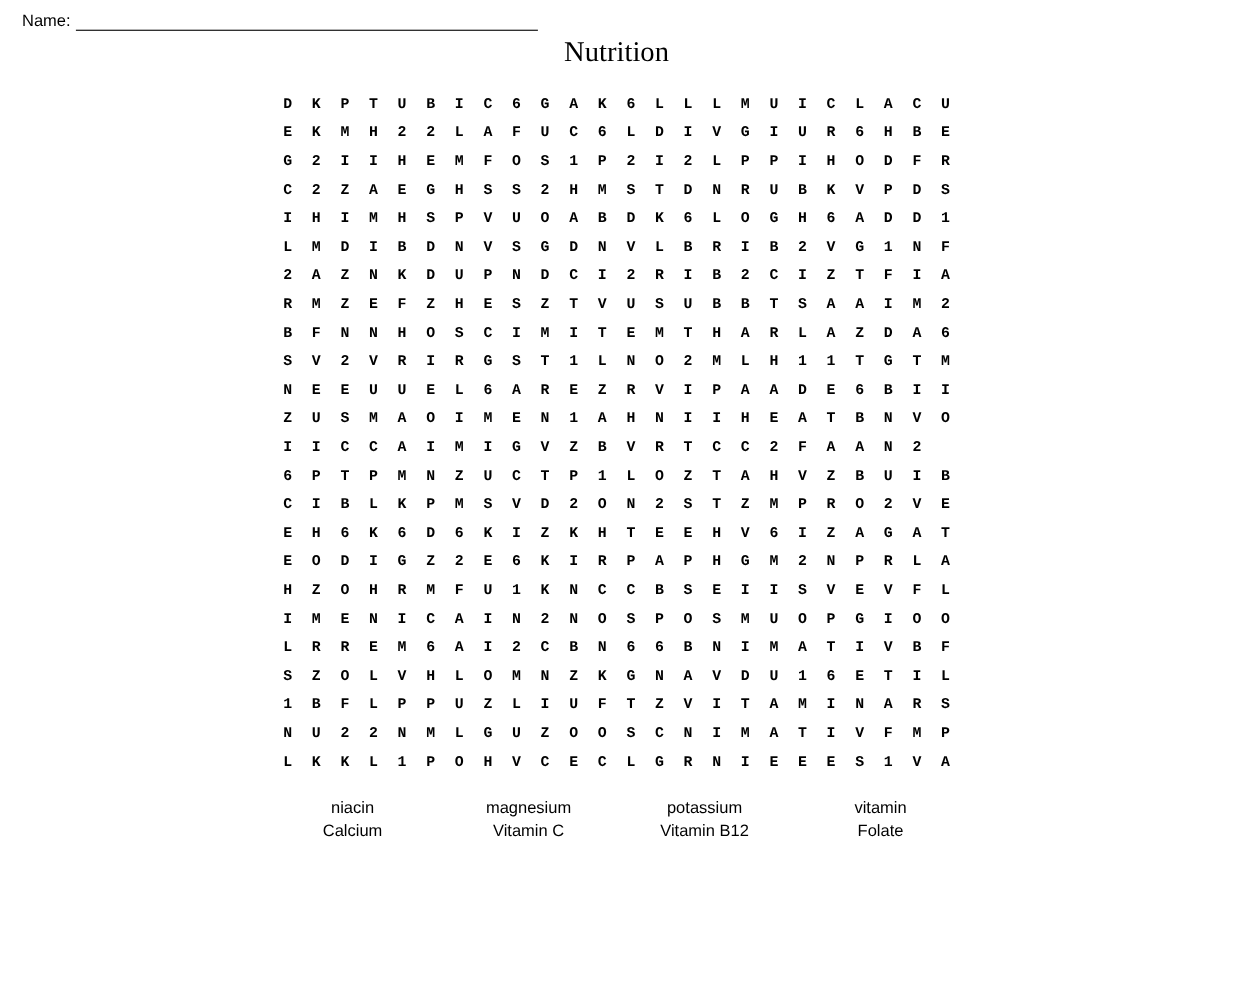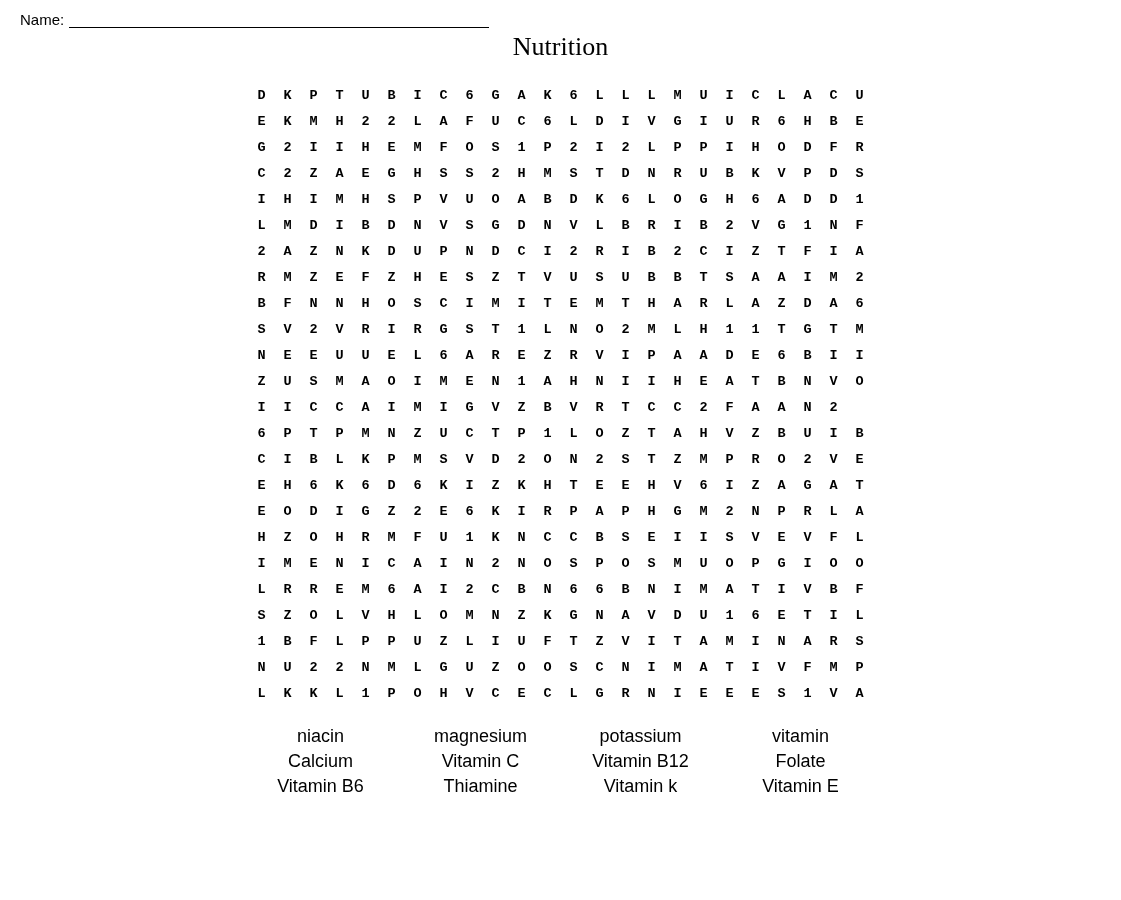--- a/index.html
+++ b/index.html
@@ -61,21 +61,21 @@
       flex-direction: column;
       align-items: center;
       gap: 4px;
     }
     .word-row {
       display: flex;
       gap: 60px;
       justify-content: center;
     }
     .word-item {
-      font-size: 18px;
+      font-size: 15px;
       min-width: 100px;
       text-align: center;
     }
   </style>
 </head>
 <body>
 
 <div class="name-line">
   <span>Name:</span>
   <div class="name-underline"></div>
@@ -670,19 +670,13 @@
       <div class="word-item">magnesium</div>
       <div class="word-item">potassium</div>
       <div class="word-item">vitamin</div>
     </div>
     <div class="word-row">
       <div class="word-item">Calcium</div>
       <div class="word-item">Vitamin C</div>
       <div class="word-item">Vitamin B12</div>
       <div class="word-item">Folate</div>
     </div>
-    <div class="word-row">
-      <div class="word-item">Vitamin B6</div>
-      <div class="word-item">Thiamine</div>
-      <div class="word-item">Vitamin k</div>
-      <div class="word-item">Vitamin E</div>
-    </div>
   </div>
 
 </body></html>

